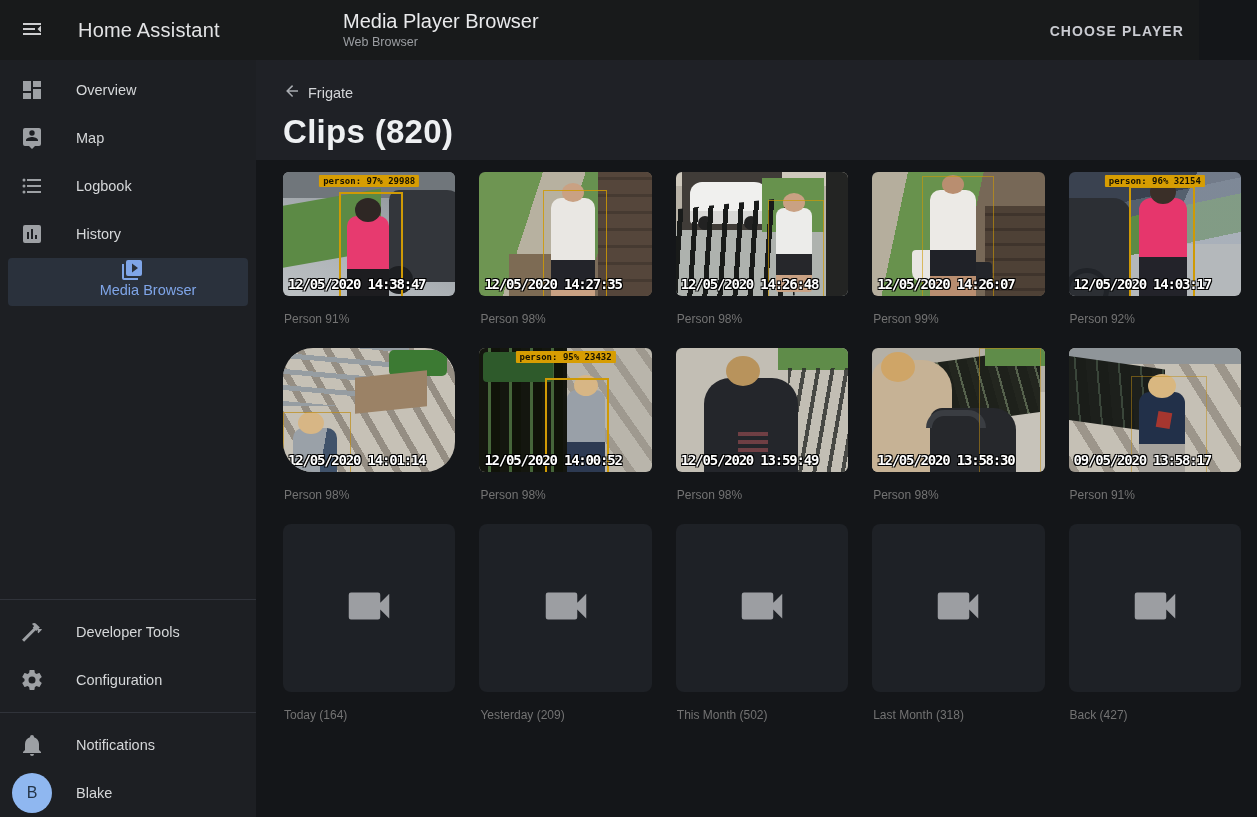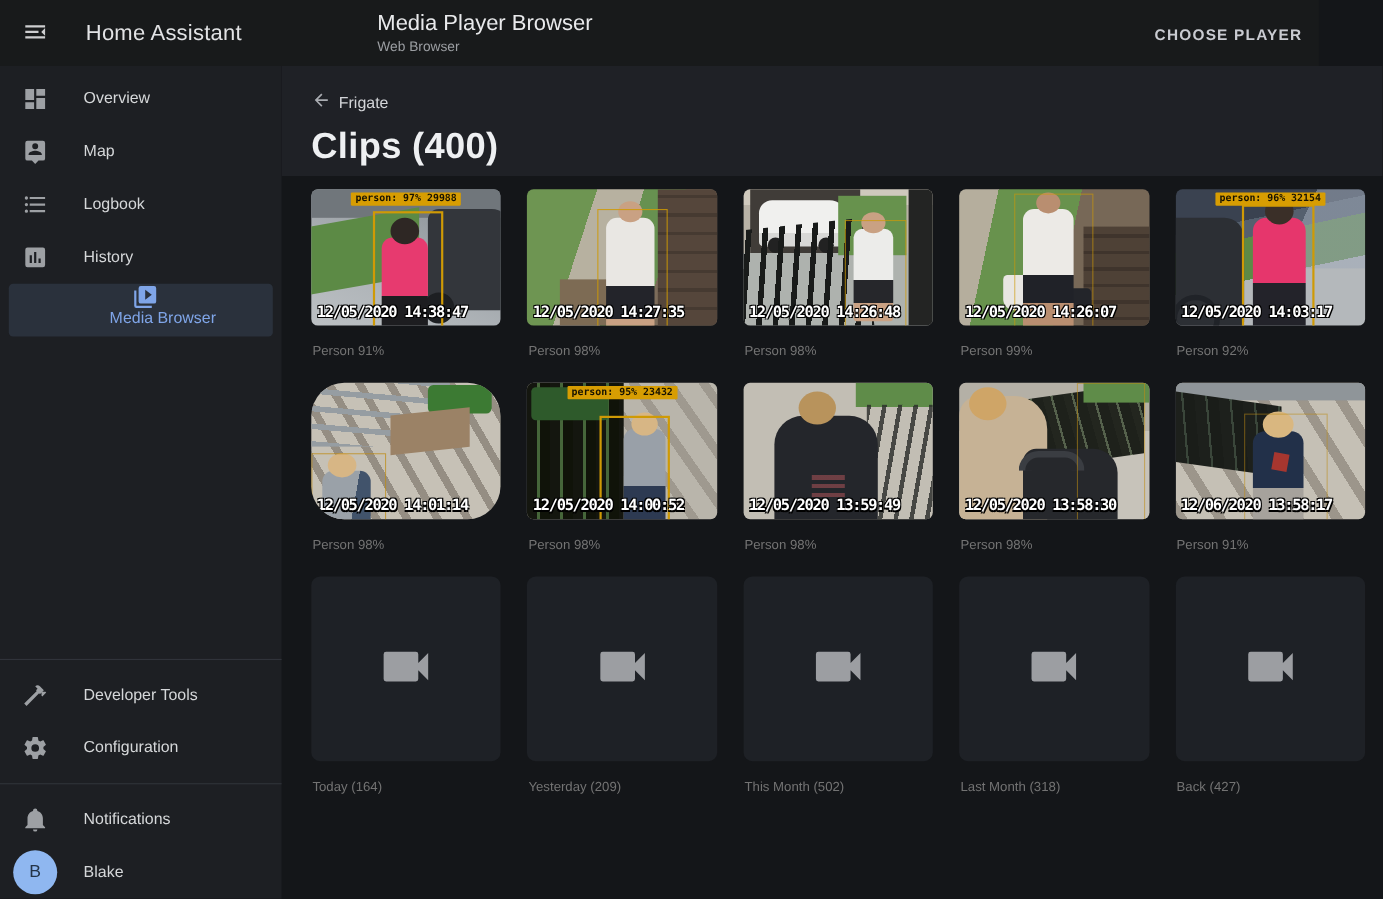--- a/index.html
+++ b/index.html
@@ -266,21 +266,21 @@
 <main class="main">
   <div class="content-header">
     <div class="breadcrumb">
       <span>
         <svg width="18" height="18" viewBox="0 0 24 24">
             <path d="M20,11V13H8L13.5,18.5L12.08,19.92L4.16,12L12.08,4.08L13.5,5.5L8,11H20Z"></path>
           </svg>
       </span>
       <span class="bc-lbl">Frigate</span>
     </div>
-    <div class="clips-title">Clips (400)</div>
+    <div class="clips-title">Clips (820)</div>
   </div>
 
   <div class="grid">
 
     <div class="card">
       <div class="thumb s1">
         <i class="g2"></i>
           <i class="g1"></i>
         <i class="g3"></i>
         <span class="pers"></span>
@@ -391,21 +391,21 @@
     </div>
 
     <div class="card">
       <div class="thumb s10">
         <i class="g1"></i>
           <i class="g2"></i>
         <i class="g3"></i>
         <span class="pers"></span>
         <i class="g4"></i>
         <i class="bb"></i>
-        <span class="ts">12/06/2020 13:58:17</span>
+        <span class="ts">09/05/2020 13:58:17</span>
       </div>
       <div class="card-label">Person 91%</div>
     </div>
 
     <div class="card">
       <div class="folder">
         <span>
           <svg width="54" height="54" viewBox="0 0 24 24">
               <path d="M17,10.5V7A1,1 0 0,0 16,6H4A1,1 0 0,0 3,7V17A1,1 0 0,0 4,18H16A1,1 0 0,0 17,17V13.5L21,17.5V6.5L17,10.5Z"></path>
             </svg>

